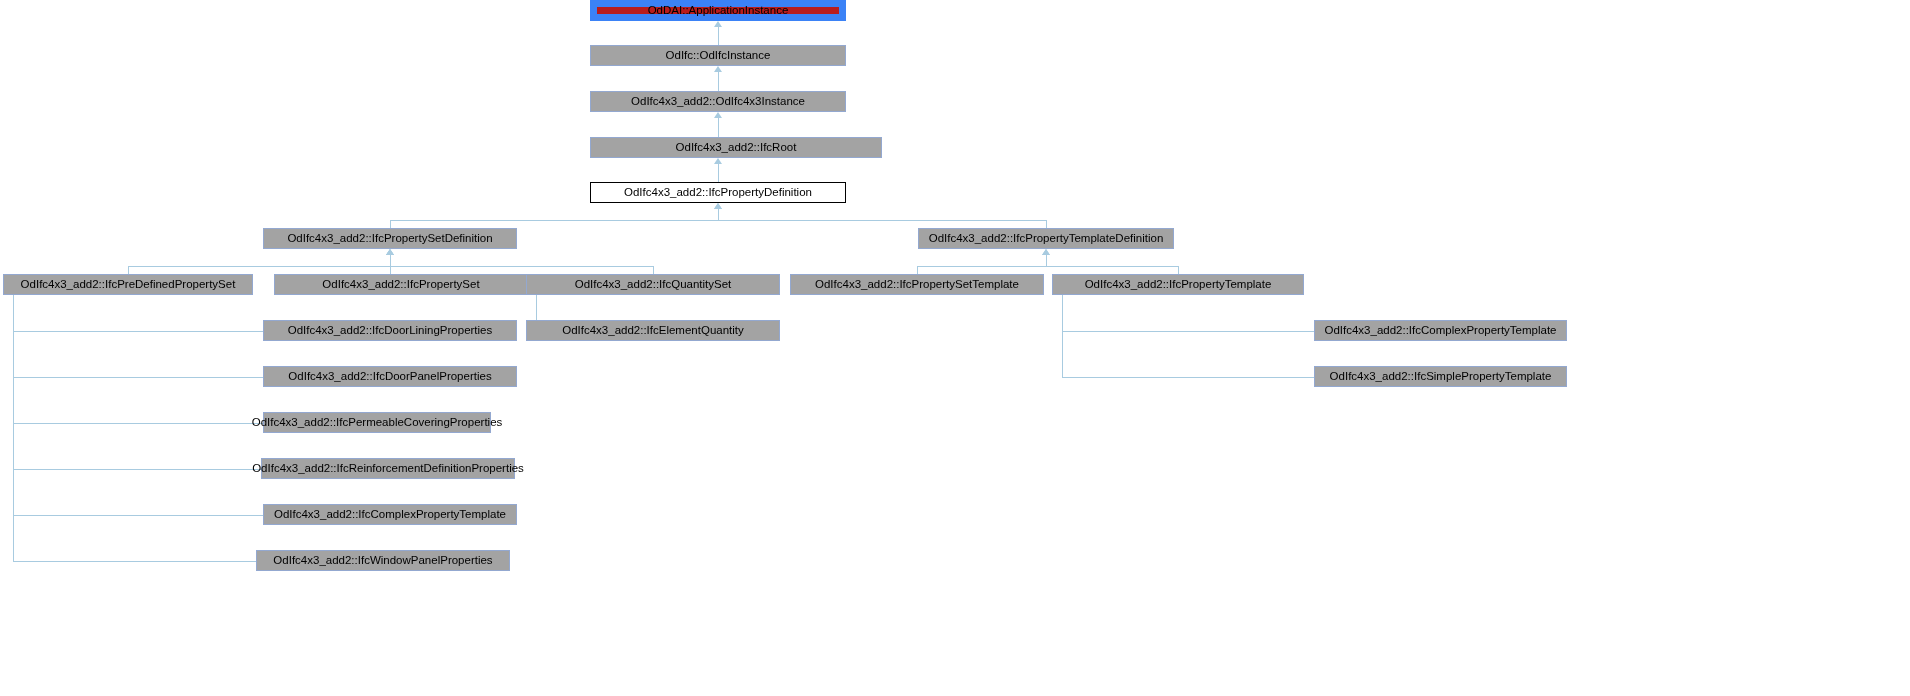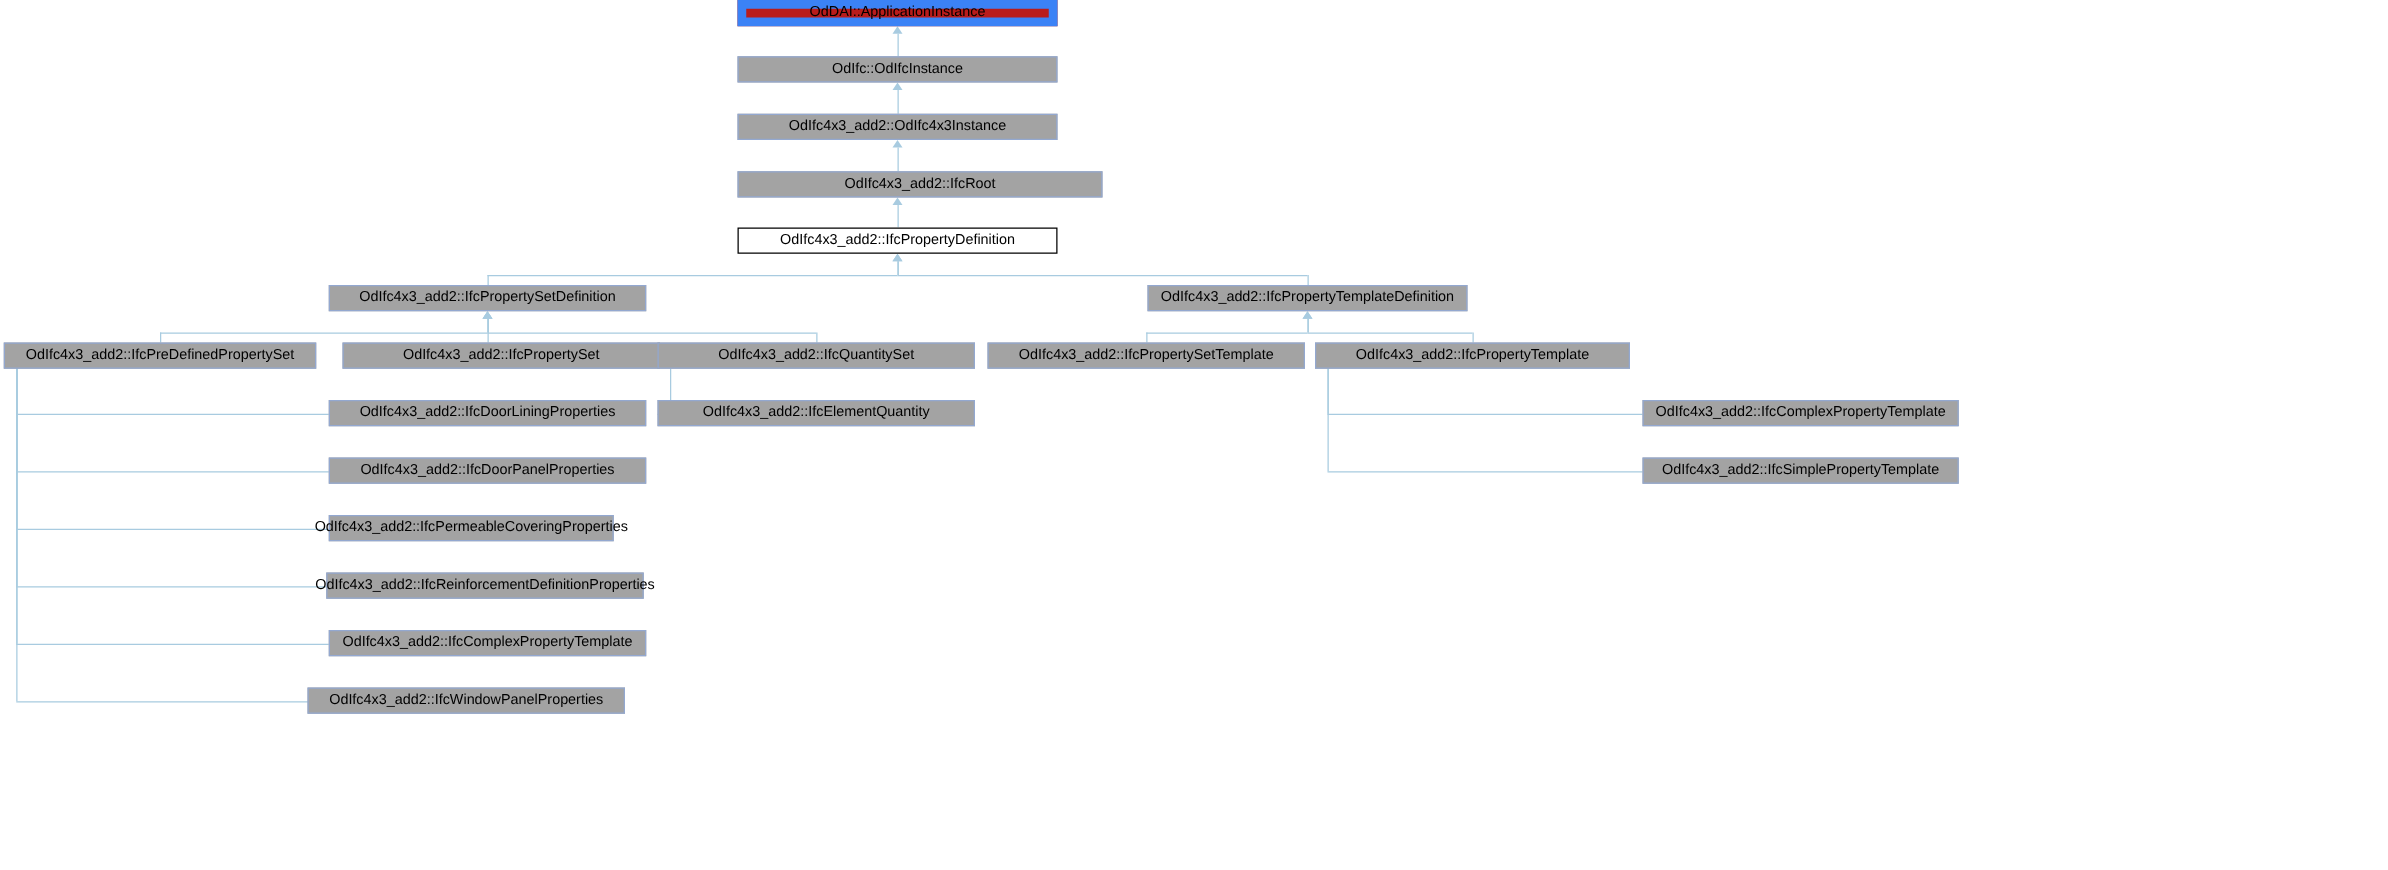--- a/index.html
+++ b/index.html
@@ -130,15 +130,15 @@
       <div class="node normal" style="left: 790px; top: 274px; width: 254px;">OdIfc4x3_add2::IfcPropertySetTemplate</div>
       <div class="node normal" style="left: 1052px; top: 274px; width: 252px;">OdIfc4x3_add2::IfcPropertyTemplate</div>
       <div class="node normal" style="left: 263px; top: 320px; width: 254px;">OdIfc4x3_add2::IfcDoorLiningProperties</div>
       <div class="node normal" style="left: 526px; top: 320px; width: 254px;">OdIfc4x3_add2::IfcElementQuantity</div>
       <div class="node normal" style="left: 1314px; top: 320px; width: 253px;">OdIfc4x3_add2::IfcComplexPropertyTemplate</div>
       <div class="node normal" style="left: 263px; top: 366px; width: 254px;">OdIfc4x3_add2::IfcDoorPanelProperties</div>
       <div class="node normal" style="left: 1314px; top: 366px; width: 253px;">OdIfc4x3_add2::IfcSimplePropertyTemplate</div>
       <div class="node normal" style="left: 263px; top: 412px; width: 228px;">OdIfc4x3_add2::IfcPermeableCoveringProperties</div>
       <div class="node normal" style="left: 261px; top: 458px; width: 254px;">OdIfc4x3_add2::IfcReinforcementDefinitionProperties</div>
       <div class="node normal" style="left: 263px; top: 504px; width: 254px;">OdIfc4x3_add2::IfcComplexPropertyTemplate</div>
-      <div class="node normal" style="left: 246px; top: 550px; width: 254px;">OdIfc4x3_add2::IfcWindowPanelProperties</div>
+      <div class="node normal" style="left: 256px; top: 550px; width: 254px;">OdIfc4x3_add2::IfcWindowPanelProperties</div>
     </div>
 </div>
 
 </body></html>

